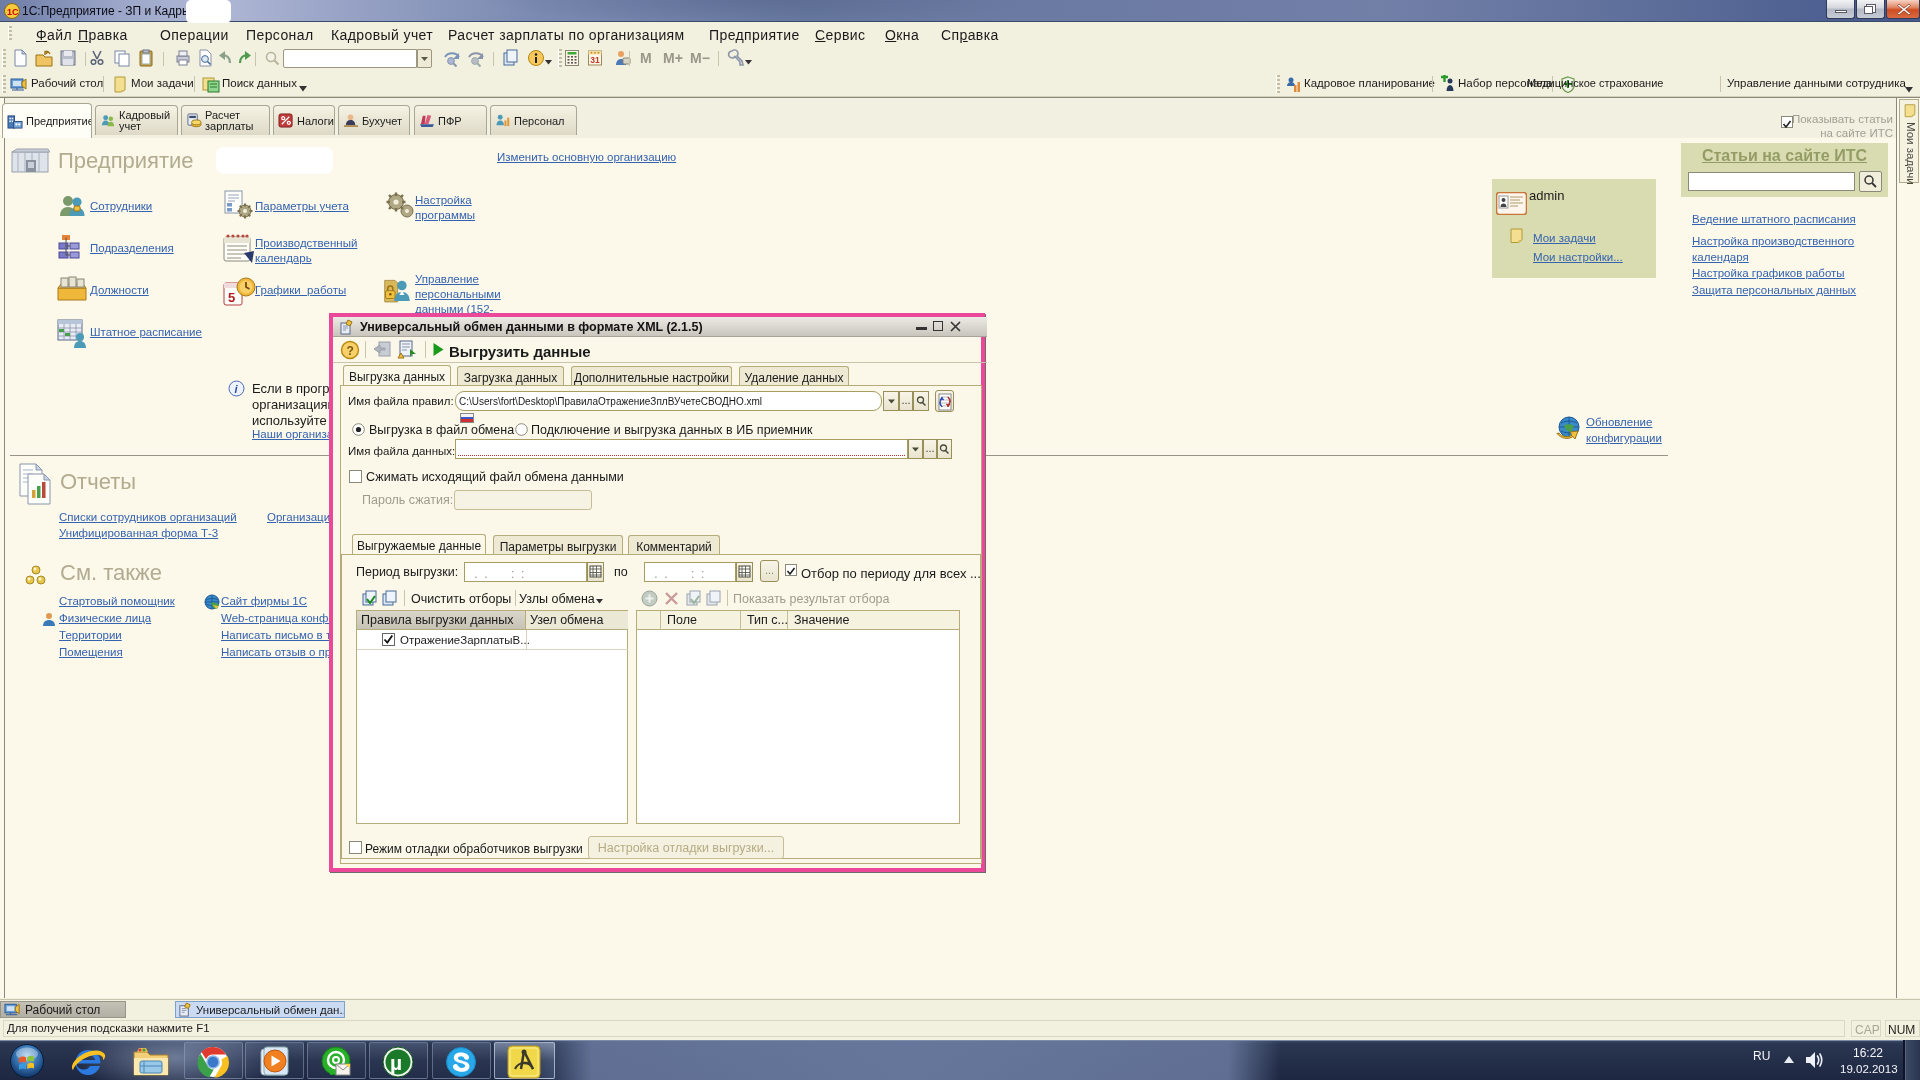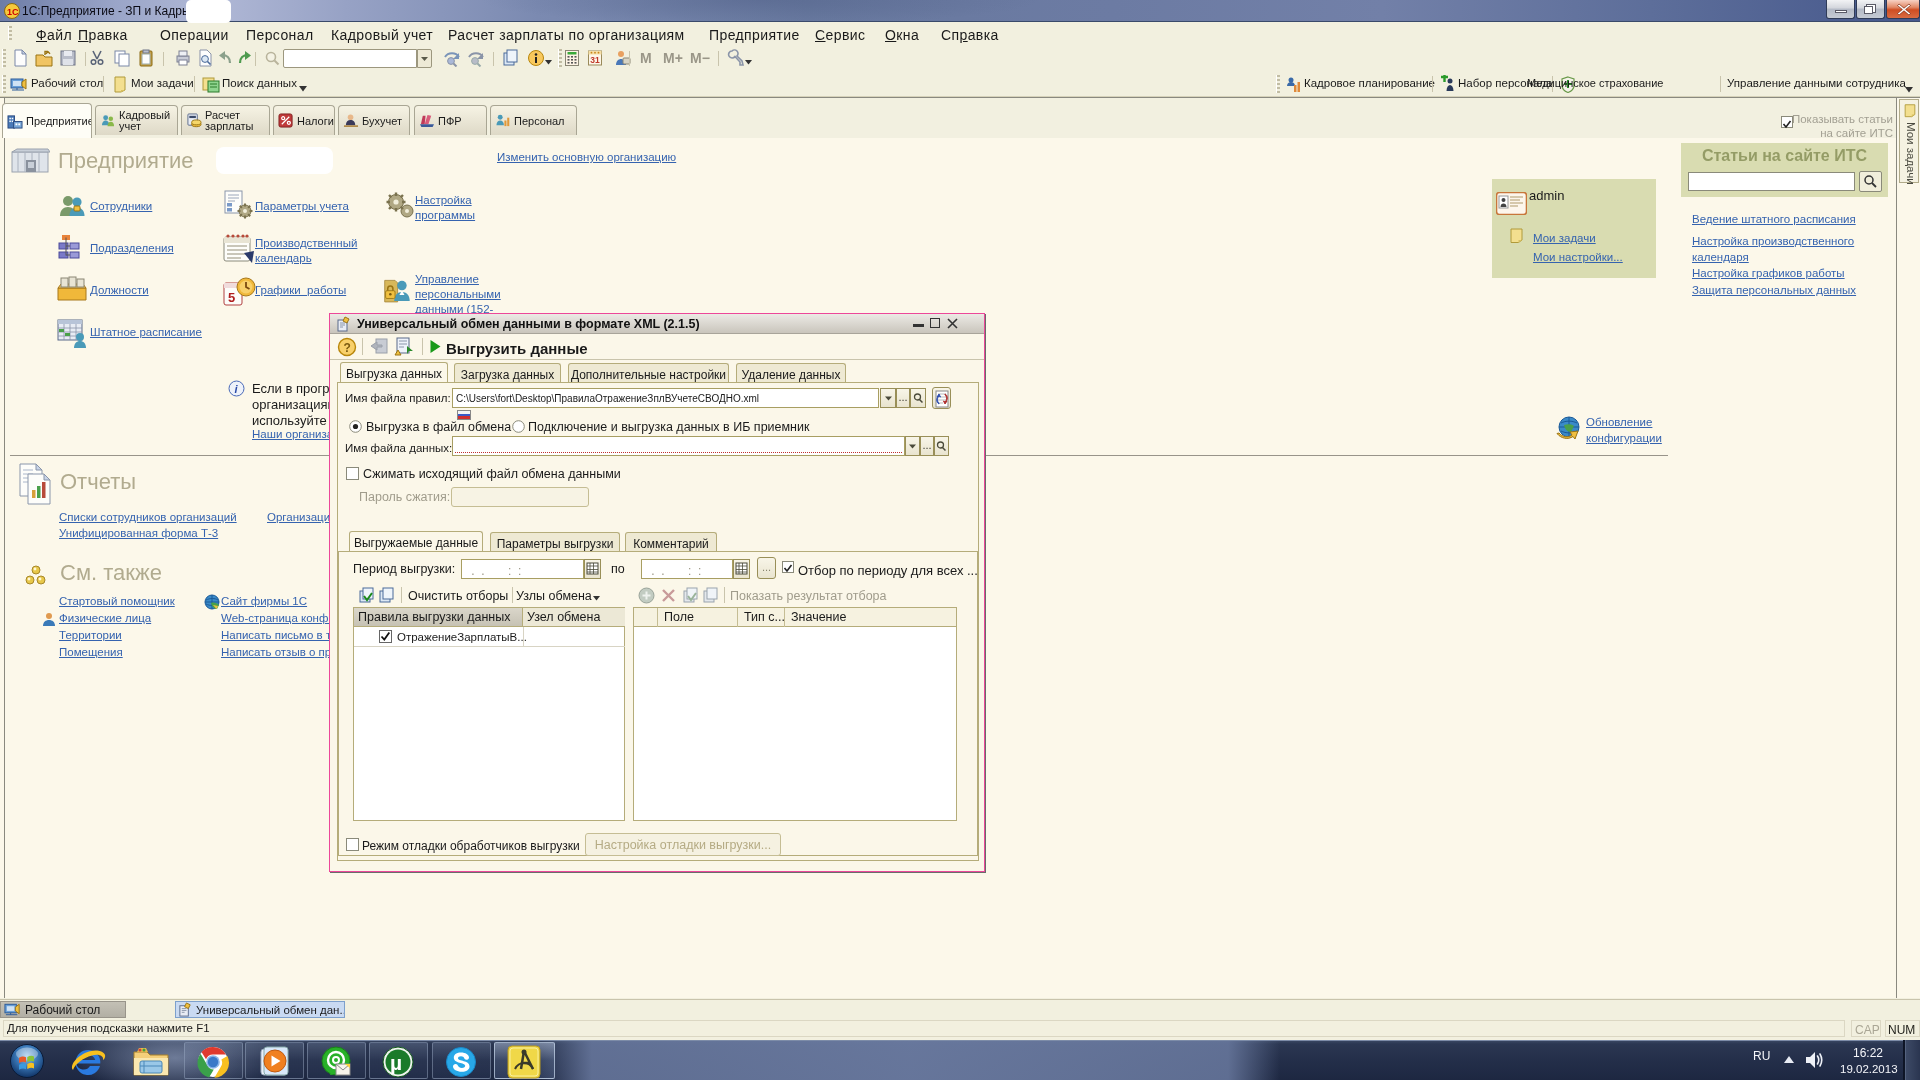--- a/index.html
+++ b/index.html
@@ -28,21 +28,21 @@
 #mdi-l{left:4px;top:97px;width:1px;height:901px;background:#8a897f;}
 #mdi-r{left:1896px;top:97px;width:1px;height:901px;background:#8a897f;}
 
 .mtab{position:absolute;border:1px solid #a9a694;border-bottom:none;border-radius:4px 4px 0 0;background:linear-gradient(#f6f3e4,#ded9c7);display:flex;align-items:center;padding-left:4px;font-size:11px;color:#1a1a1a;overflow:hidden;white-space:nowrap;}
 .mtab.active{background:#fefdf6;}
 .mtab .mi{width:16px;height:15px;margin-right:3px;flex:0 0 auto;}
 
 #docktab{left:1899px;top:99px;width:20px;height:84px;border:1px solid #b1ab8a;background:#f5f2e2;}
 #docktab .txt{position:absolute;left:3px;top:22px;width:14px;writing-mode:vertical-rl;font-size:11.5px;color:#4a4a40;white-space:nowrap;}
 
-#dlg{left:329px;top:313px;width:656px;height:559px;background:#fbf7e9;border:1px solid #ec4899;box-shadow:1px 1px 0 #6b6b6b;font-size:12.5px;}
+#dlg{left:329px;top:313px;width:656px;height:559px;background:#fbf7e9;border:4px solid #ec4899;box-shadow:1px 1px 0 #6b6b6b;font-size:12.5px;}
 #dlg-title{left:0;top:0;width:654px;height:20px;background:linear-gradient(#eceae5,#c9c5bc);border-bottom:1px solid #a8a49a;}
 .fld{position:absolute;background:#fff;border:1px solid #a89e62;}
 .btn1c{position:absolute;background:linear-gradient(#f8f5e8,#e9e4cf);border:1px solid #998f58;font-size:11px;text-align:center;color:#3a3a30;}
 .dtab{position:absolute;height:20px;border:1px solid #b5ac7a;border-bottom:none;border-radius:3px 3px 0 0;background:#eee9d3;text-align:center;font-size:12px;padding-top:4px;white-space:nowrap;overflow:hidden;}
 .dtab.active{background:#fbf7e9;height:21px;}
 .gray{color:#a09c8c;}
 
 #wintabs{left:0;top:999px;width:1920px;height:19px;background:#f2f0df;border-top:1px solid #c9c4ac;}
 #statusbar{left:0;top:1018px;width:1920px;height:22px;background:#f2f0df;}
 
@@ -485,21 +485,21 @@
 <a class="abs" style="left:221px;top:595px;">Сайт фирмы 1С</a>
 <a class="abs" style="left:221px;top:612px;width:108px;white-space:nowrap;overflow:hidden;display:block;">Web-страница конфигурации</a>
 <a class="abs" style="left:221px;top:629px;width:108px;white-space:nowrap;overflow:hidden;display:block;">Написать письмо в техподдержку</a>
 <a class="abs" style="left:221px;top:646px;width:108px;white-space:nowrap;overflow:hidden;display:block;">Написать отзыв о программе</a>
 
 <div class="abs" style="left:1781px;top:116px;width:12px;height:12px;background:#fff;border:1px solid #8a8a7a;"><svg width="10" height="10" viewBox="0 0 10 10">
         <path d="M1.5 5l2.5 3 4.5-6" stroke="#222" stroke-width="1.6" fill="none"></path>
       </svg></div>
 <div class="abs" style="left:1784px;top:112px;width:109px;text-align:right;color:#a3a093;line-height:14px;font-size:11.5px;white-space:nowrap;">Показывать статьи<br>на сайте ИТС</div>
 <div class="abs" style="left:1681px;top:143px;width:207px;height:54px;background:#d9dcb1;"></div>
-<div class="abs" style="left:1681px;top:147px;width:207px;text-align:center;color:#949c66;font-size:16px;font-weight:bold;">Статьи на сайте ИТС</div>
+<div class="abs" style="left:1681px;top:147px;width:207px;text-align:center;color:#949c66;font-size:16px;font-weight:bold;text-decoration:underline;">Статьи на сайте ИТС</div>
 <div class="abs" style="left:1688px;top:172px;width:167px;height:19px;background:#fff;border:1px solid #8a8a7a;"></div>
 <div class="abs" style="left:1859px;top:171px;width:23px;height:21px;background:#f1eedb;border:1px solid #8a8a7a;border-radius:2px;"><svg width="21" height="19" viewBox="0 0 21 19">
         <circle cx="9" cy="8" r="4" fill="none" stroke="#333" stroke-width="1.5"></circle>
         <path d="M12 11l4 4" stroke="#333" stroke-width="1.8"></path>
       </svg></div>
 <a class="abs" style="left:1692px;top:213px;">Ведение штатного расписания</a>
 <a class="abs" style="left:1692px;top:233px;width:170px;line-height:16px;display:block;">Настройка производственного календаря</a>
 <a class="abs" style="left:1692px;top:267px;">Настройка графиков работы</a>
 <a class="abs" style="left:1692px;top:284px;">Защита персональных данных</a>
 
@@ -576,21 +576,21 @@
 
 <div class="dtab active abs" style="left:10px;top:48px;width:108px;">Выгрузка данных</div>
 <div class="dtab abs" style="left:124px;top:49px;width:107px;">Загрузка данных</div>
 <div class="dtab abs" style="left:238px;top:49px;width:161px;">Дополнительные настройки</div>
 <div class="dtab abs" style="left:406px;top:49px;width:110px;">Удаление данных</div>
 
 <div class="abs" style="left:7px;top:68px;width:642px;height:479px;border:1px solid #b5ac7a;"></div>
 <div class="abs" style="left:11px;top:69px;width:106px;height:2px;background:#fbf7e9;"></div>
 
 <div class="abs" style="left:15px;top:78px;font-size:11.5px;">Имя файла правил:</div>
-<div class="fld" style="left:122px;top:74px;width:427px;height:20px;">
+<div class="fld" style="left:122px;top:74px;width:427px;height:20px;border-radius:9px;">
       <div style="padding:4px 0 0 3px;font-size:10px;white-space:nowrap;overflow:hidden;">C:\Users\fort\Desktop\ПравилаОтражениеЗплВУчетеСВОДНО.xml</div>
     </div>
 <div class="btn1c" style="left:550px;top:74px;width:16px;height:20px;"><svg width="13" height="18" viewBox="0 0 13 18">
         <path d="M3 7.5l3.5 4L10 7.5z" fill="#4a4a3a"></path>
       </svg></div>
 <div class="btn1c" style="left:566px;top:74px;width:14px;height:20px;padding-top:2px;">...</div>
 <div class="btn1c" style="left:580px;top:74px;width:16px;height:20px;"><svg width="13" height="18" viewBox="0 0 13 18">
         <circle cx="5.5" cy="8" r="3" fill="none" stroke="#4a4a3a" stroke-width="1.3"></circle>
         <path d="M7.5 10.5l3 3" stroke="#4a4a3a" stroke-width="1.5"></path>
       </svg></div>

